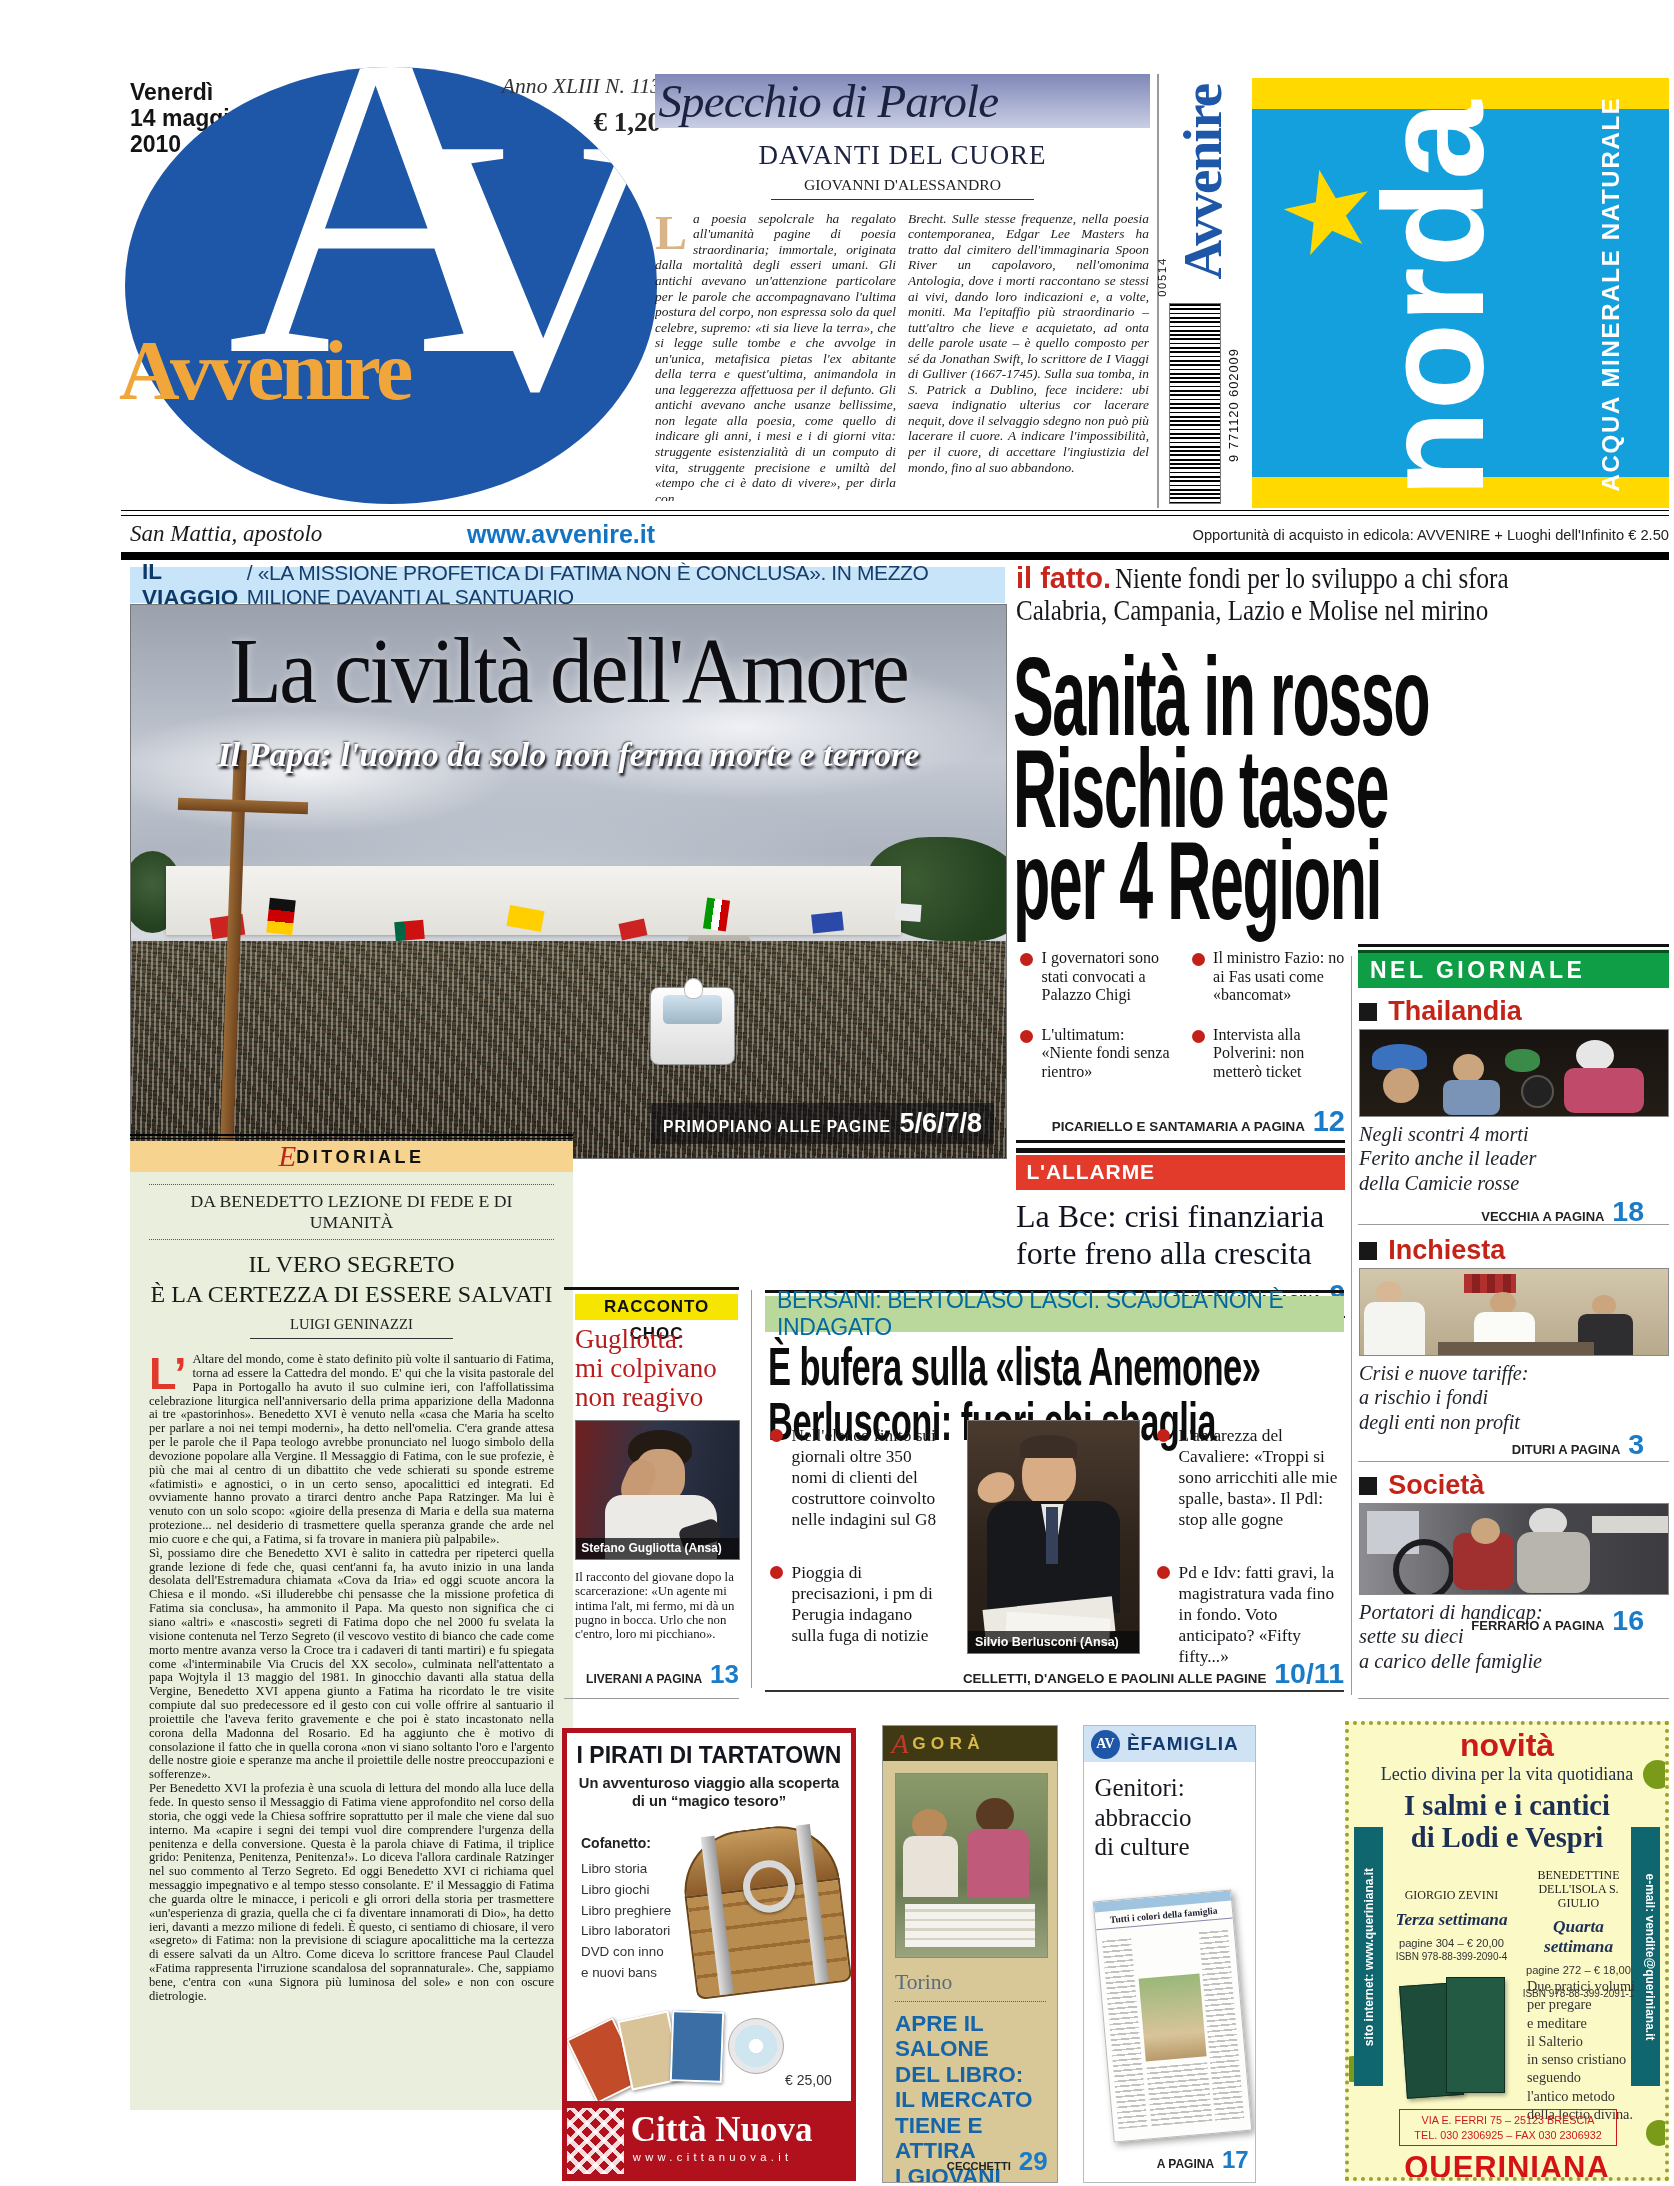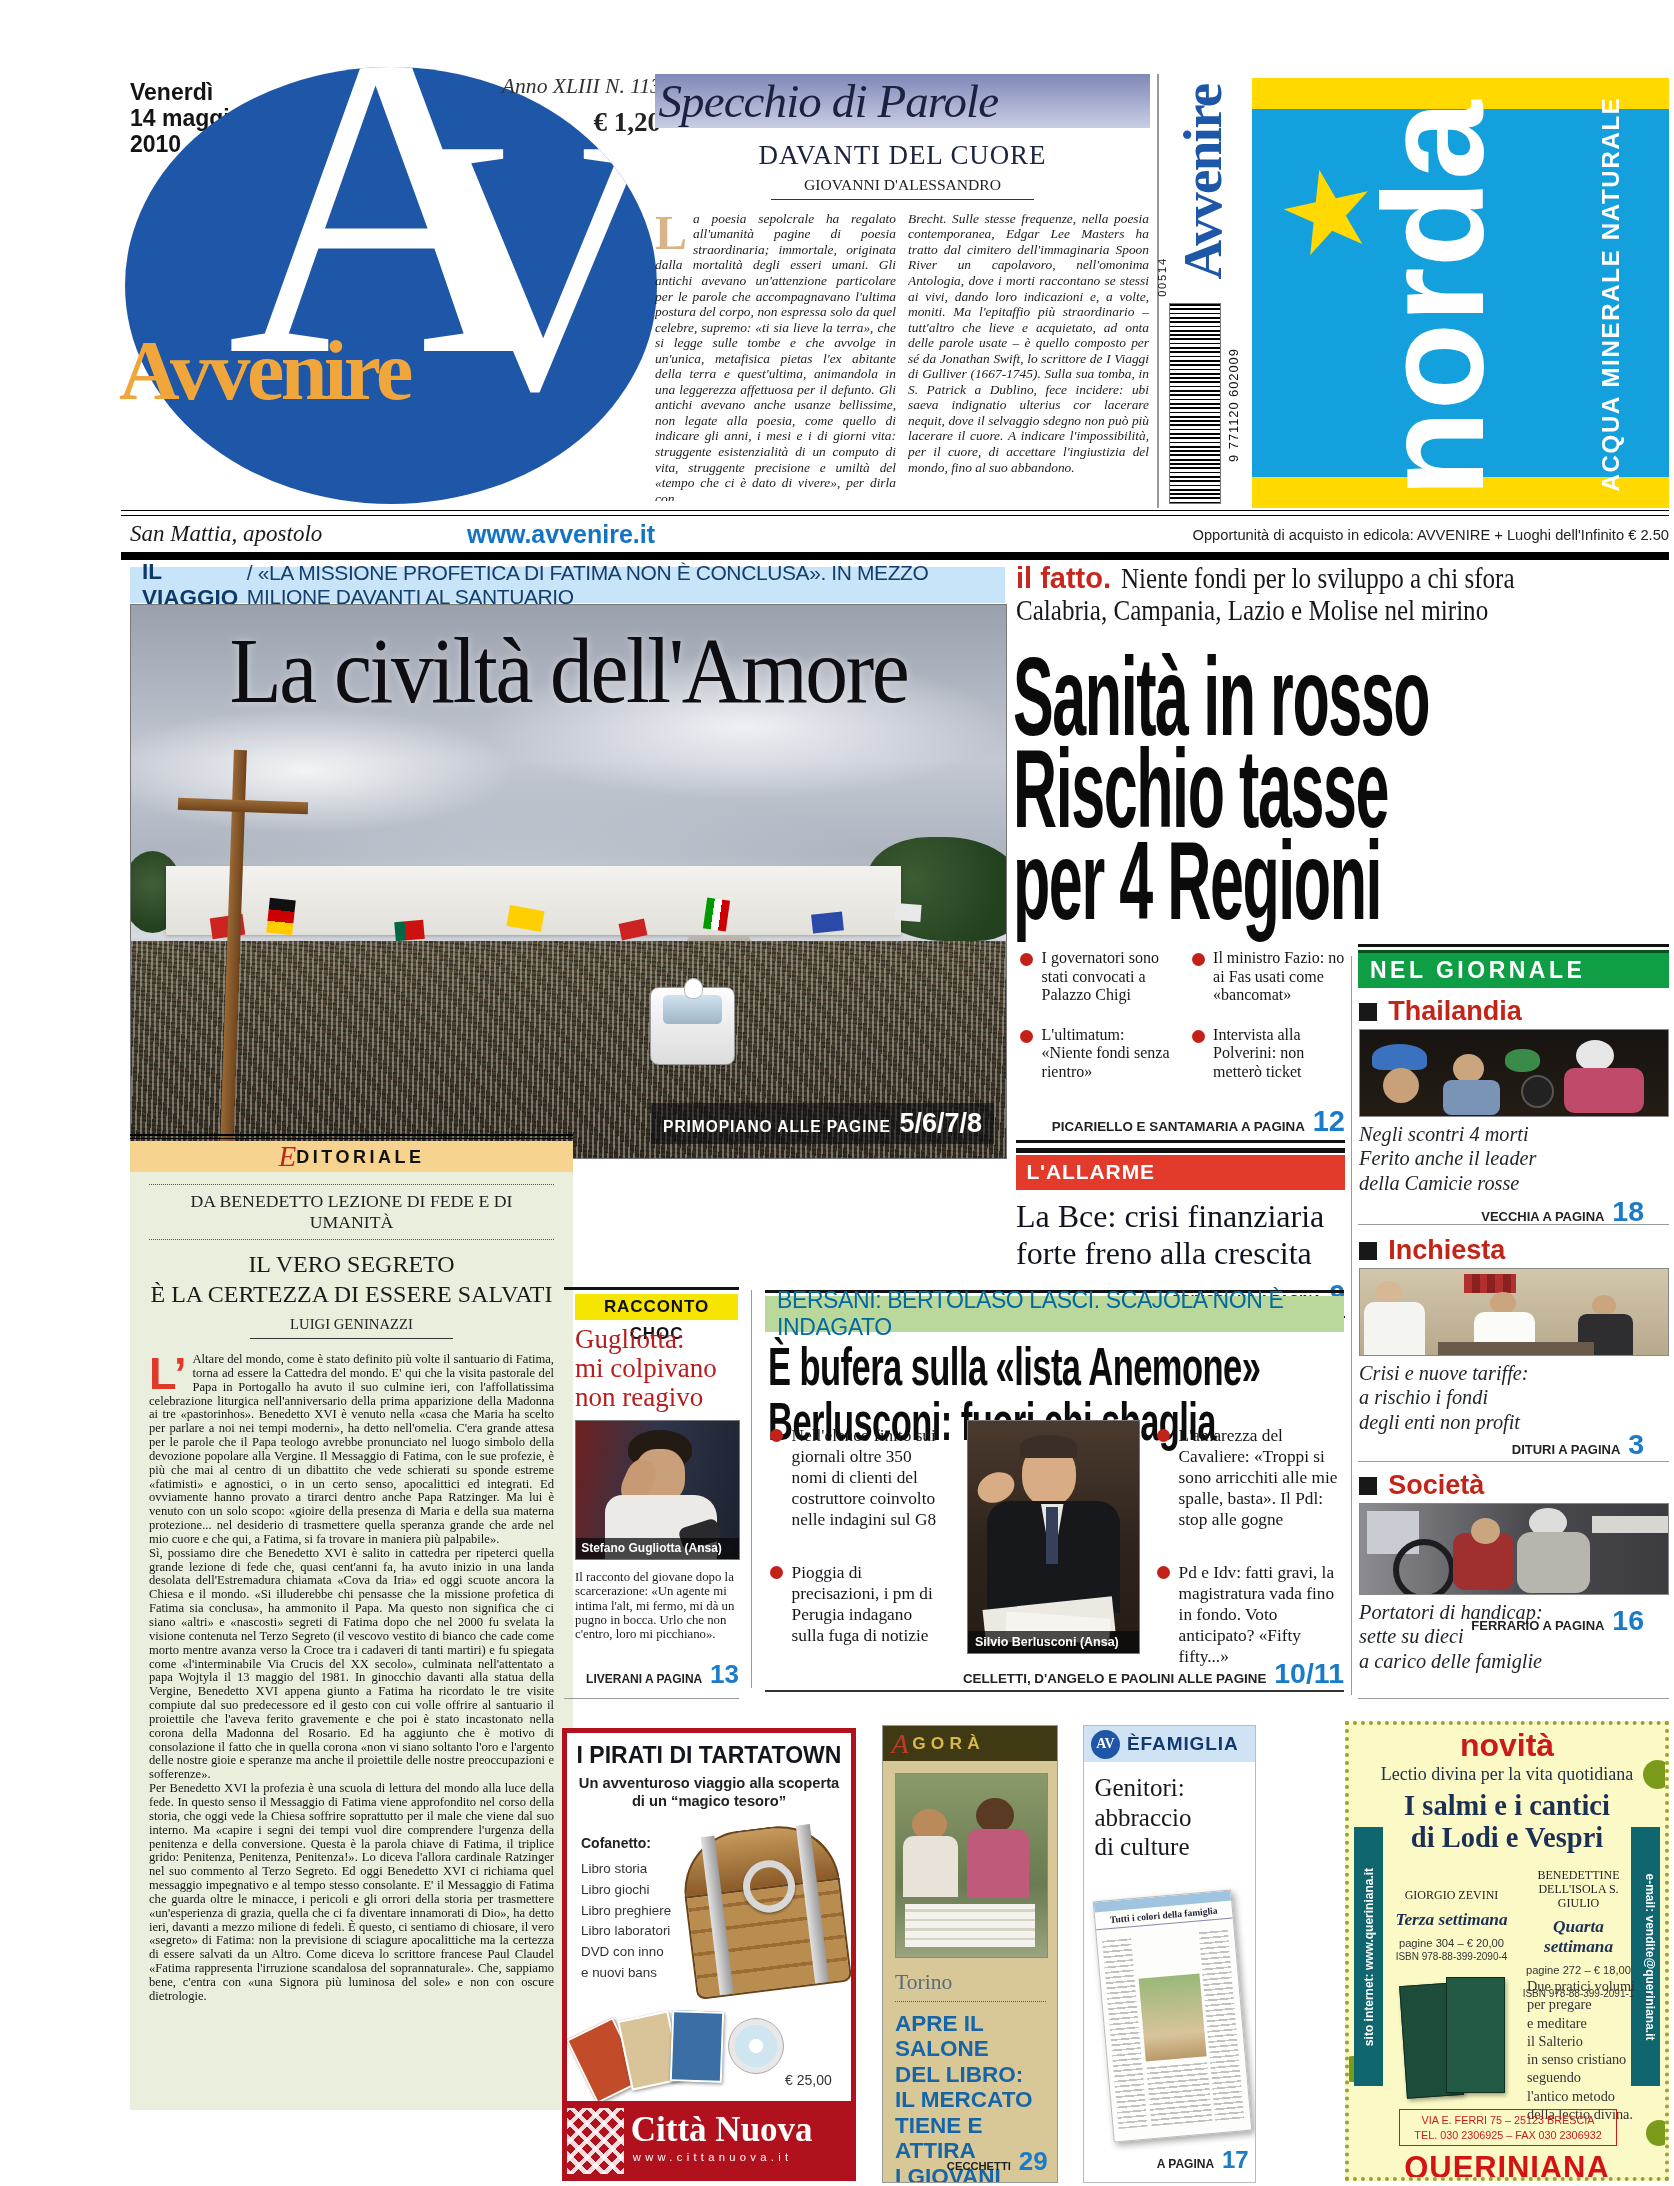--- a/index.html
+++ b/index.html
@@ -121,30 +121,33 @@
     </div>
 
     <div class="abs" style="left:519px;top:382px;width:83px;height:76px;background:linear-gradient(180deg,#fdfdfd,#dcdcdc);border:1.7px solid #9a9a9a;border-radius:8.6px;">
       <div class="abs" style="left:12px;top:7px;width:59px;height:29px;background:linear-gradient(180deg,#cfe2ee,#9fb6c6);border-radius:5.2px;"></div>
       <div class="abs" style="left:33px;top:-10.4px;width:17.3px;height:19px;background:#fff;border-radius:50% 50% 40% 40%;border:0.9px solid #bbb;"></div>
     </div>
 
     <div class="abs" style="left:0;top:19px;width:100%;text-align:center;">
       <span class="serif" style="display:inline-block;transform:scaleX(.92);white-space:nowrap;font-size:93px;line-height:1;color:#0d0d12;letter-spacing:-2.6px;text-shadow:0 0 8.6px rgba(255,255,255,.45);">La civiltà dell'Amore</span>
     </div>
+    <div class="abs" style="left:0;top:131px;width:100%;text-align:center;">
+      <span class="serif" style="display:inline-block;font-style:italic;font-weight:700;font-size:34px;color:#fff;white-space:nowrap;text-shadow:1.7px 2.6px 2.6px rgba(15,15,25,.95), -0.9px -0.9px 1.7px rgba(15,15,25,.6);">Il Papa: l'uomo da solo non ferma morte e terrore</span>
+    </div>
 
     <div class="abs" style="right:12px;bottom:14px;background:rgba(8,8,12,.55);padding:5.2px 12px;display:flex;align-items:baseline;gap:8.6px;">
       <span class="sans" style="color:#fff;font-weight:700;font-size:15.6px;letter-spacing:0.9px;">PRIMOPIANO ALLE PAGINE</span>
       <span class="sans" style="color:#fff;font-weight:700;font-size:27px;">5/6/7/8</span>
     </div>
   </div>
 
   <div class="abs" style="left:1016px;top:562px;width:553px;">
     <div class="nowrap">
-      <span class="sans" style="font-weight:700;font-size:29px;color:#c9251c;margin-right:10px;">il fatto.</span><span class="serif cond" style="font-size:28.5px;color:#17181d;transform:scaleX(.88);">Niente fondi per lo sviluppo a chi sfora</span>
+      <span class="sans" style="font-weight:700;font-size:29px;color:#c9251c;margin-right:4px;">il fatto.</span><span class="serif cond" style="font-size:28.5px;color:#17181d;transform:scaleX(.88);">Niente fondi per lo sviluppo a chi sfora</span>
     </div>
     <div><span class="serif cond" style="font-size:28.5px;color:#17181d;transform:scaleX(.88);">Calabria, Campania, Lazio e Molise nel mirino</span></div>
   </div>
 
   <div class="abs sans" style="left:1013px;top:642px;width:553px;">
     <div style="height:92px;"><span class="cond" style="font-weight:700;font-size:111px;line-height:1;letter-spacing:-2.6px;color:#0b0b0b;transform:scaleX(.55);">Sanità in rosso</span></div>
     <div style="height:92px;"><span class="cond" style="font-weight:700;font-size:111px;line-height:1;letter-spacing:-2.6px;color:#0b0b0b;transform:scaleX(.55);">Rischio tasse</span></div>
     <div style="height:92px;"><span class="cond" style="font-weight:700;font-size:111px;line-height:1;letter-spacing:-2.6px;color:#0b0b0b;transform:scaleX(.55);">per 4 Regioni</span></div>
   </div>
 

